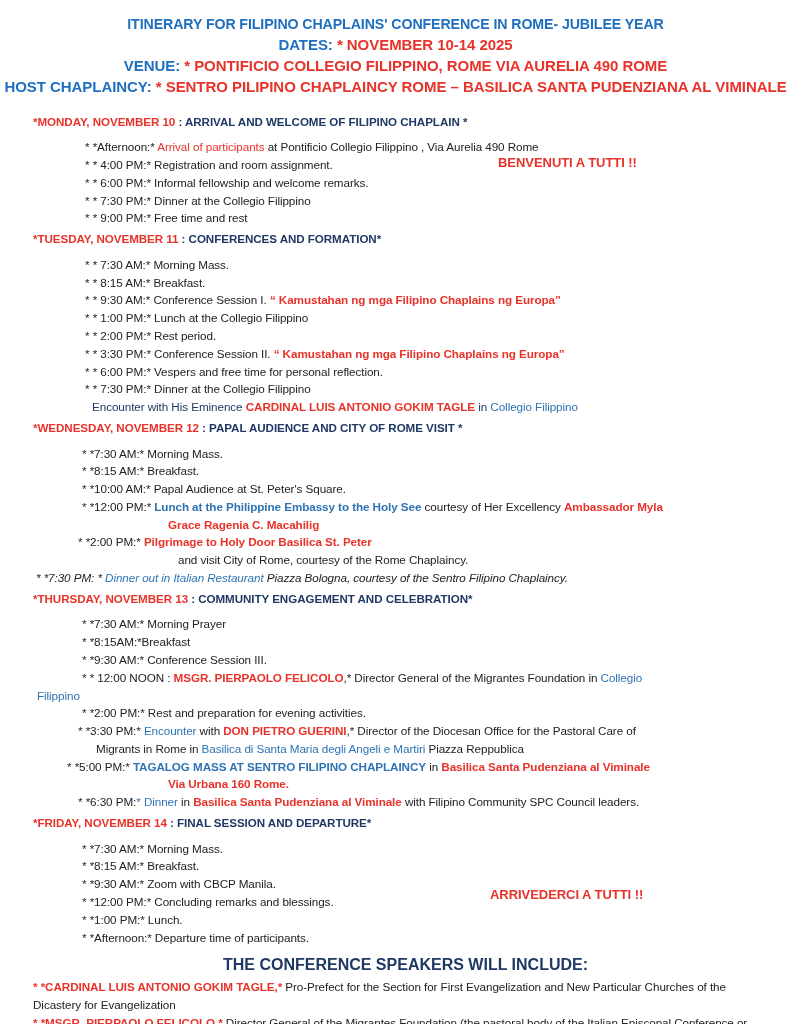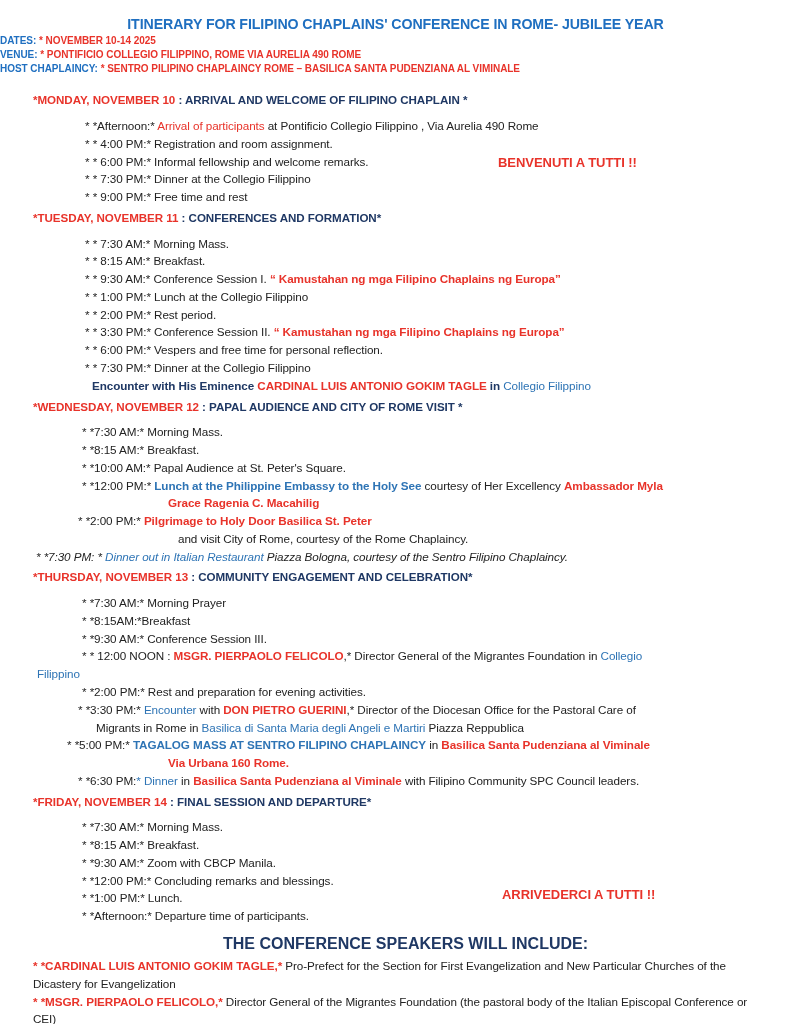--- a/index.html
+++ b/index.html
@@ -28,21 +28,22 @@
   .doc-title {
     text-align: center;
     font-size: 14.2px;
     font-weight: bold;
     color: #1F6FC0;
     letter-spacing: -0.1px;
     padding-top: 16px;
     line-height: 1.25;
   }
   .meta-line {
-    font-size: 10px;
+    text-align: center;
+    font-size: 15px;
     font-weight: bold;
     line-height: 1.42;
     letter-spacing: -0.05px;
   }
   .meta-line .lbl { color: #1F6FC0; }
   .meta-line .ast { color: #E8332A; }
   .meta-line .val { color: #E8332A; }
 
   
   .day-head {
@@ -72,36 +73,36 @@
   .item.ind-5  { margin-left: 37px; }
   .item.cont-a { margin-left: 168px; }
   .item.cont-b { margin-left: 178px; }
   .item.cont-c { margin-left: 92px; }
   .item.cont-d { margin-left: 96px; }
 
   .r  { color: #E8332A; }
   .rb { color: #E8332A; font-weight: bold; }
   .b  { color: #2E74B5; }
   .bb { color: #2E74B5; font-weight: bold; }
-  .nv { color: #1F3864; font-weight: bold; }
+  .nv { color: #1F3864; font-weight: normal; }
   .k  { color: #222222; }
 
   .spacer-sm { height: 9px; }
   .spacer-xs { height: 4px; }
   .spacer-md { height: 16px; }
 
   .shout {
     position: absolute;
     font-size: 13px;
     font-weight: bold;
     color: #E8332A;
     letter-spacing: -0.05px;
   }
   .shout-benvenuti { left: 498px; top: 155px; }
-  .shout-arrivederci { left: 502px; top: 887px; }
+  .shout-arrivederci { left: 490px; top: 887px; }
 
   .speakers-head {
     text-align: center;
     font-size: 16px;
     font-weight: bold;
     color: #1F3864;
     margin-top: 6px;
     padding-left: 20px;
   }
   .speaker-line {

